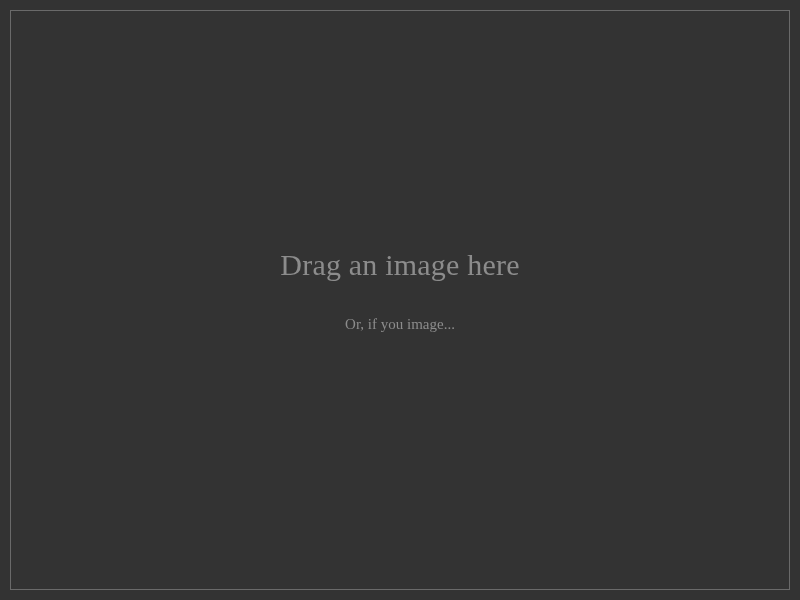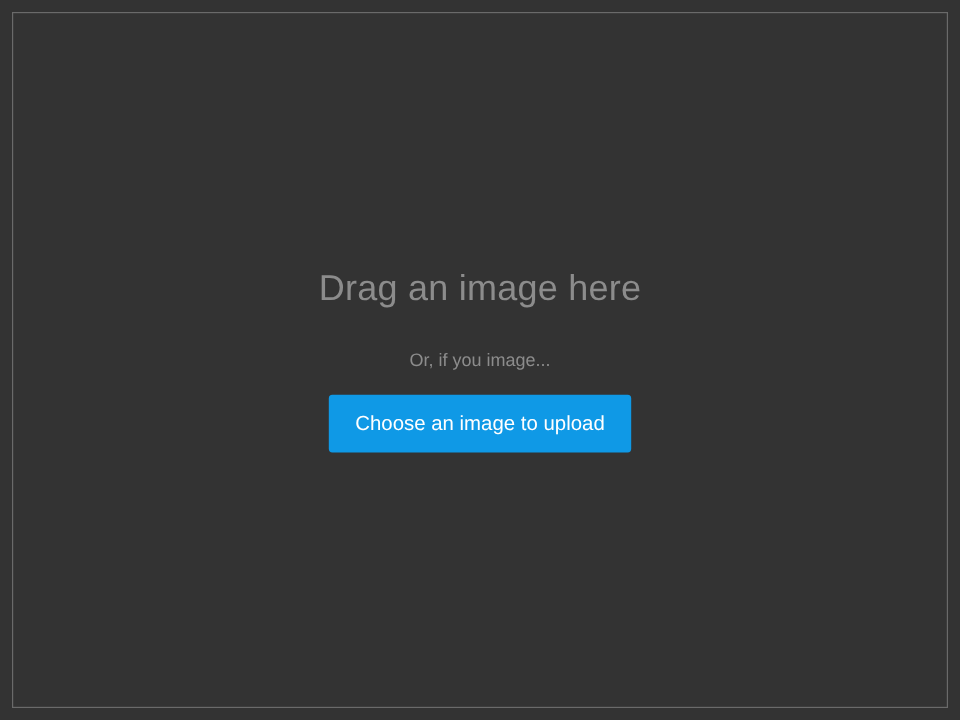--- a/index.html
+++ b/index.html
@@ -1,18 +1,19 @@
 <!DOCTYPE html>
 <html><head>
   <meta charset="utf-8">
   <style>
     * {
       margin: 0;
       padding: 0;
       box-sizing: border-box;
+      font-family: Liberation Serif, serif;
     }
     body {
       width: 800px;
       height: 600px;
       background: #333333;
       font-family: -apple-system, BlinkMacSystemFont, "Segoe UI", "Helvetica Neue", Arial, sans-serif;
       overflow: hidden;
     }
     .dropzone {
       position: absolute;
@@ -50,14 +51,13 @@
       cursor: pointer;
       font-family: inherit;
     }
   </style>
 </head>
 <body>
 
 <div class="dropzone">
   <div class="drag-heading">Drag an image here</div>
   <div class="or-text">Or, if you image...</div>
-  <button class="choose-button">Choose an image to upload</button>
 </div>
 
 </body></html>

